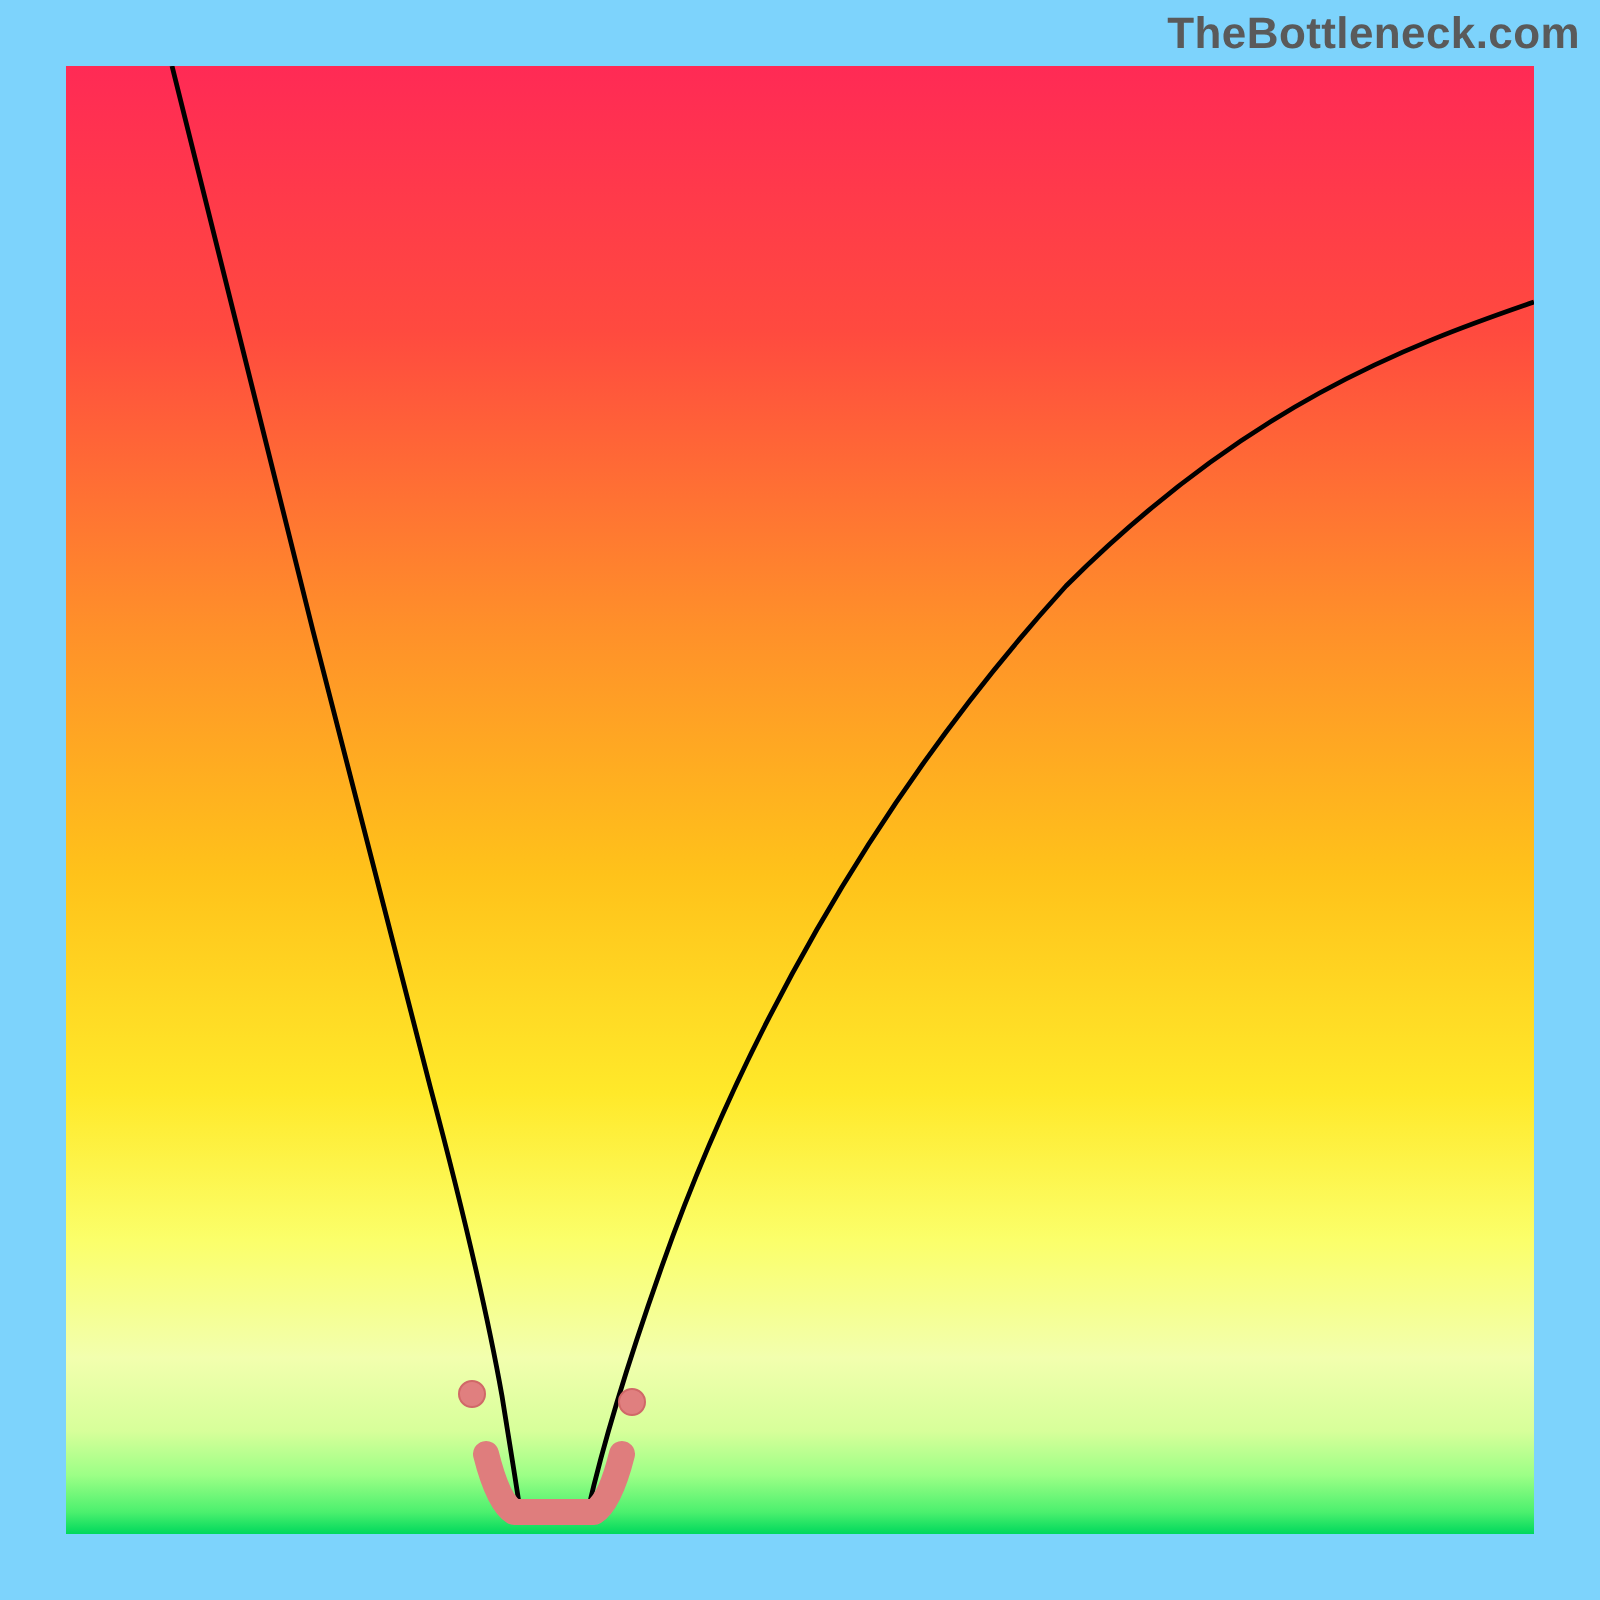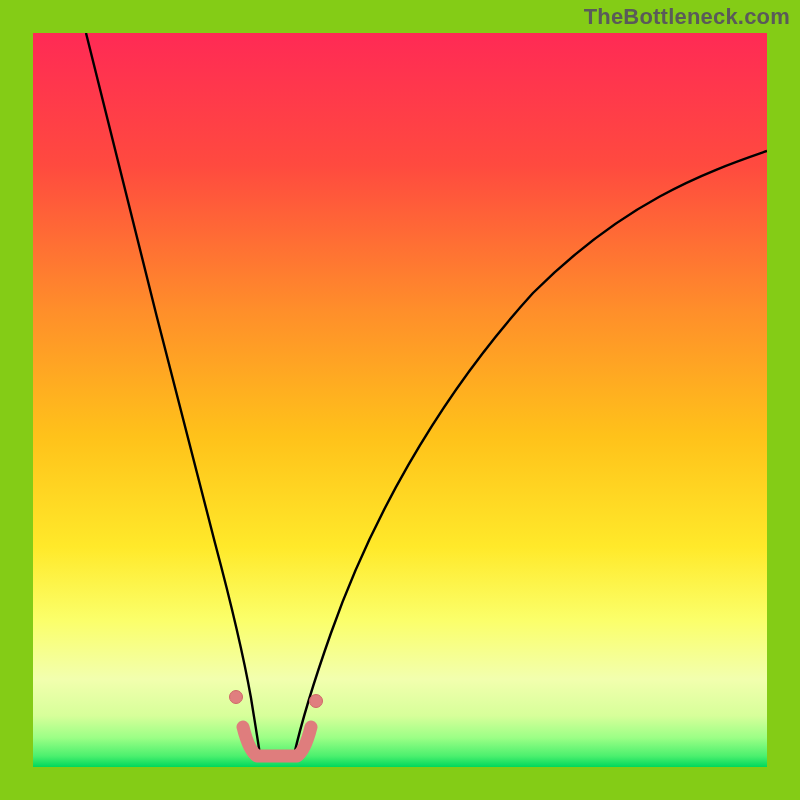--- a/index.html
+++ b/index.html
@@ -6,21 +6,21 @@
     margin: 0;
     padding: 0;
     width: 800px;
     height: 800px;
     overflow: hidden;
     font-family: Arial, Helvetica, sans-serif;
   }
   .outer {
     width: 800px;
     height: 800px;
-    background: #84cc16;
+    background: #7dd3fc;
     position: relative;
     box-sizing: border-box;
   }
   .watermark {
     position: absolute;
     top: 4px;
     right: 10px;
     font-size: 22px;
     font-weight: 600;
     color: #5a5a5a;

